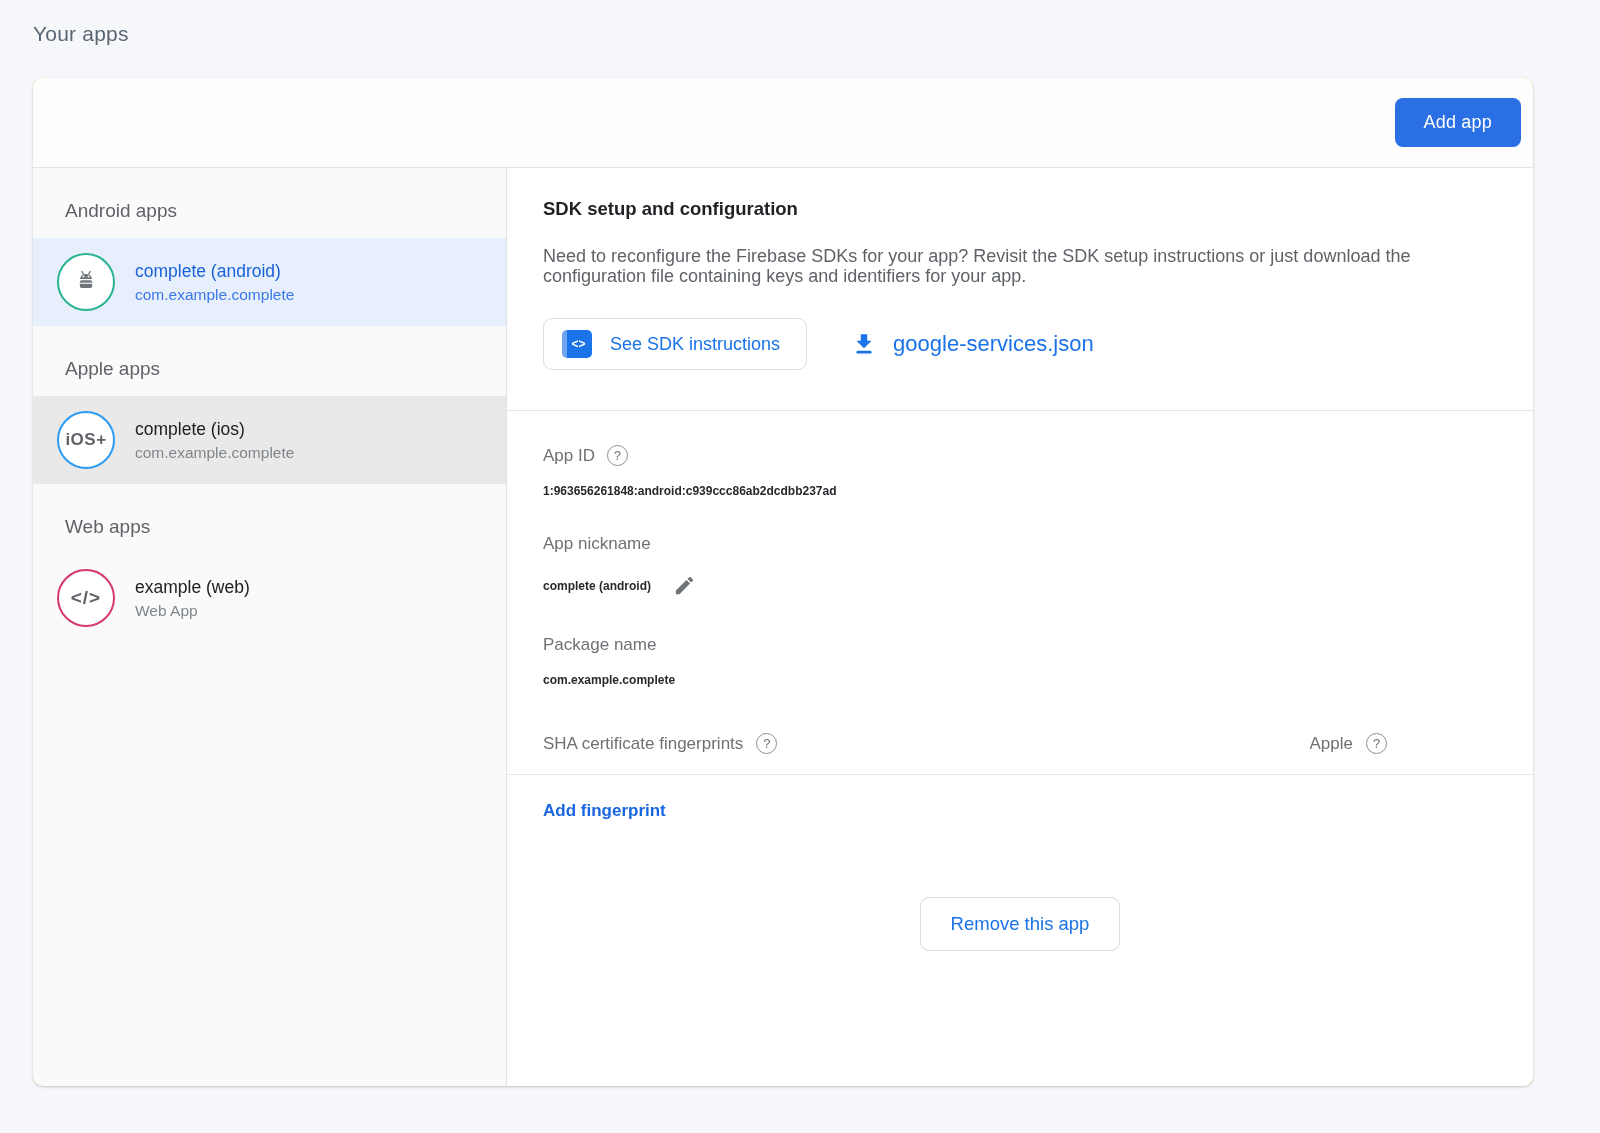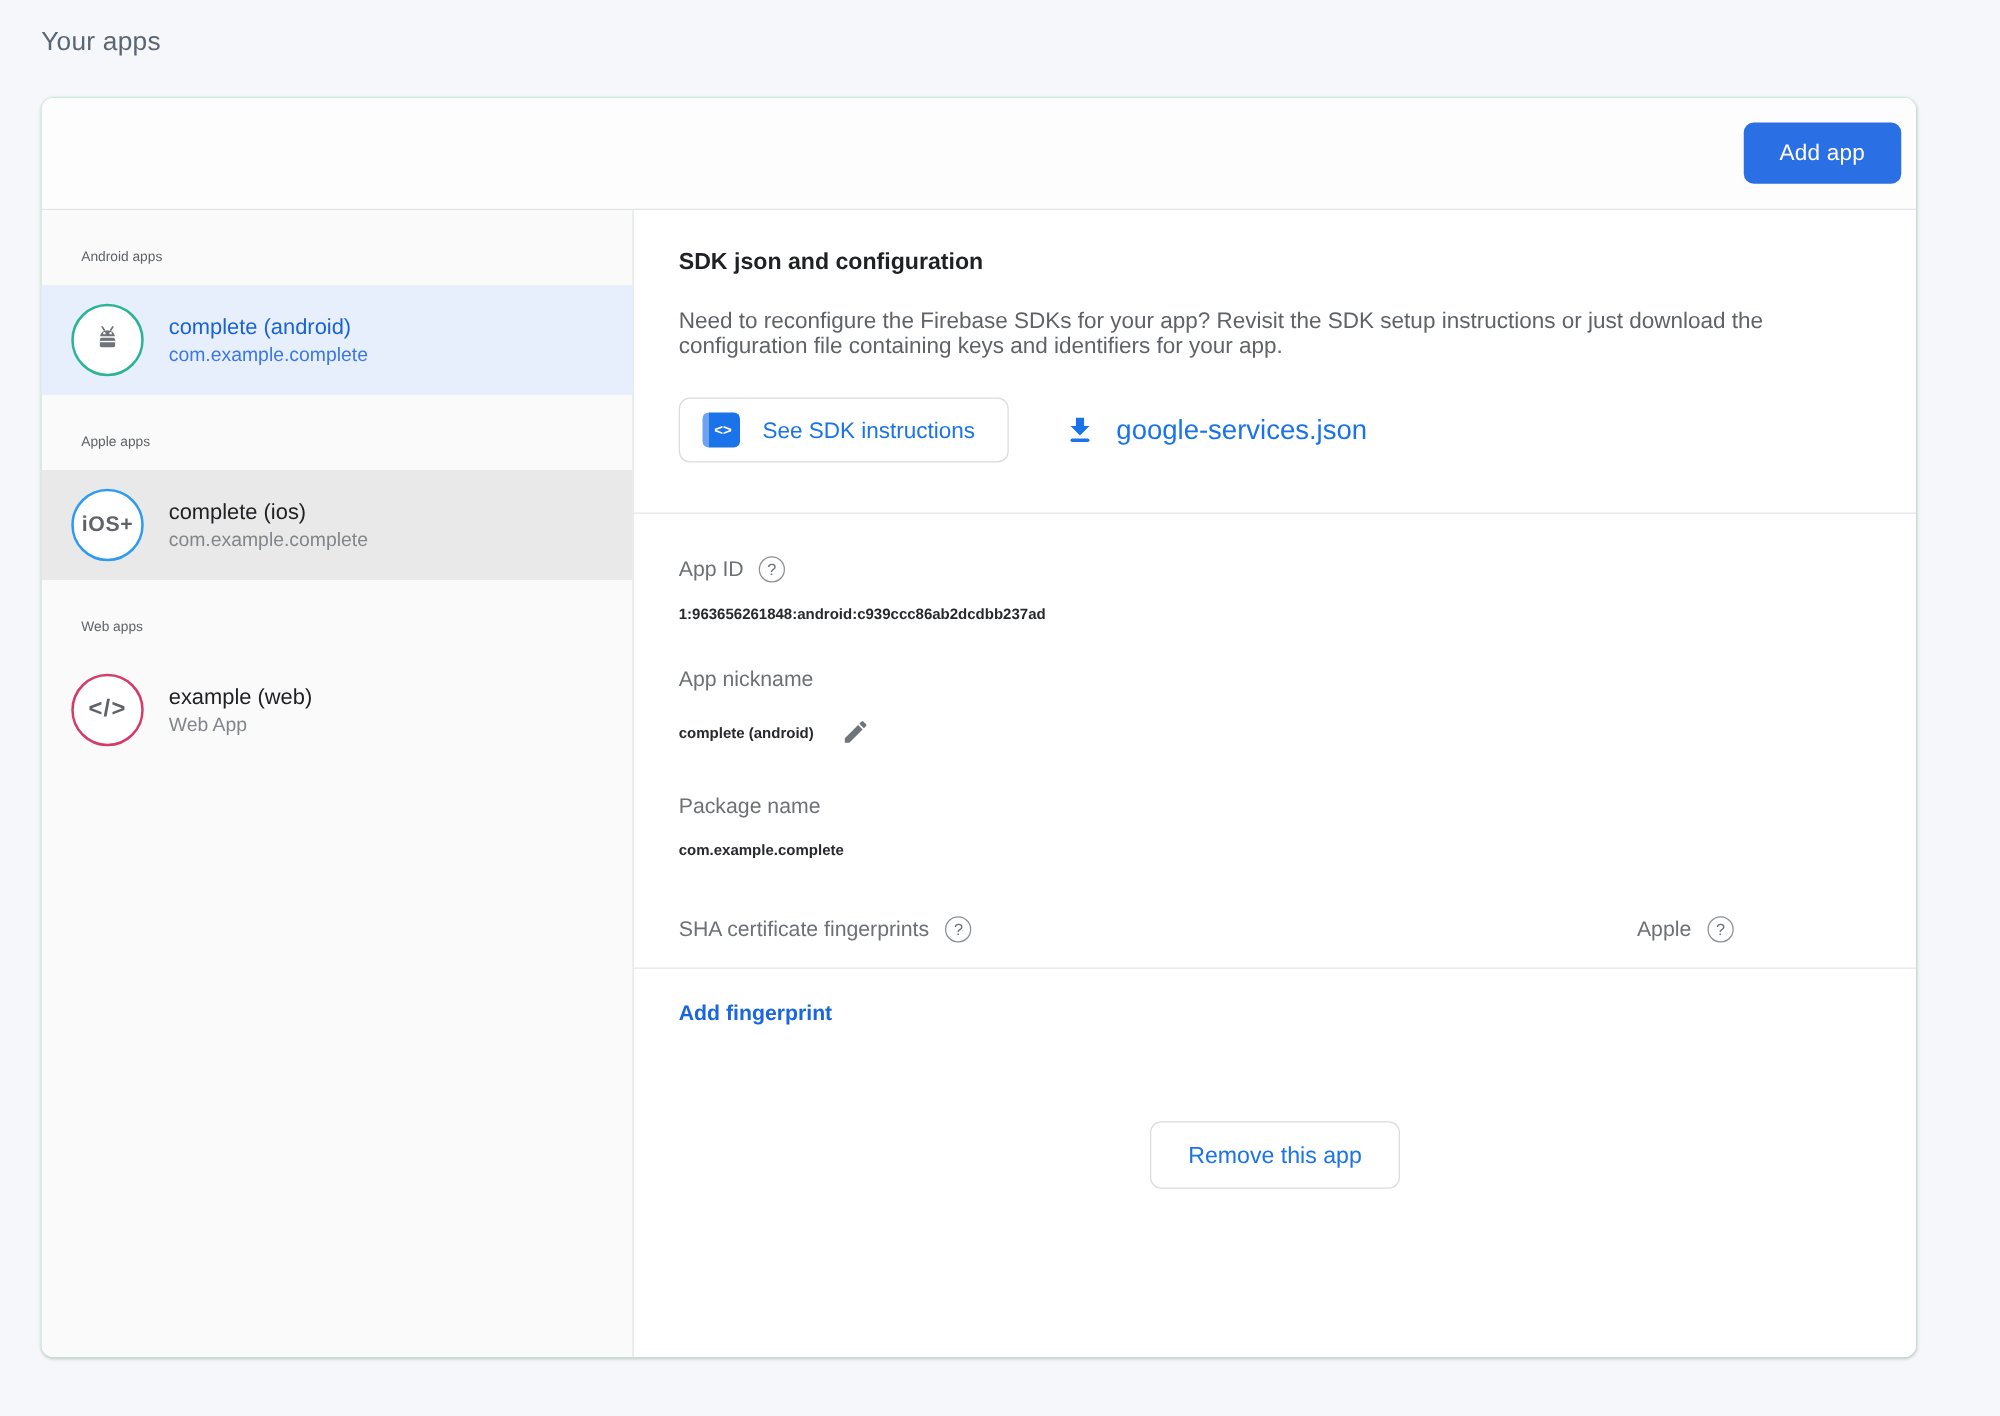--- a/index.html
+++ b/index.html
@@ -15,21 +15,21 @@
     font-size: 21px;
     font-weight: 400;
     color: #5a6673;
     padding: 22px 0 0 33px;
     letter-spacing: 0.2px;
   }
   .card {
     margin: 32px 67px 0 33px;
     width: 1500px;
     min-height: 1008px;
-    background: #86efac;
+    background: #fde047;
     border-radius: 10px;
     box-shadow: 0 1px 3px rgba(60,64,67,0.18), 0 1px 2px rgba(60,64,67,0.1);
     display: flex;
     flex-direction: column;
     overflow: hidden;
   }
   .card-header {
     height: 90px;
     display: flex;
     align-items: center;
@@ -54,21 +54,21 @@
   .card-body { display: flex; flex: 1 1 auto; align-items: stretch; }
 
   
   .sidebar {
     width: 474px;
     flex: 0 0 474px;
     background: #fafafa;
     border-right: 1px solid #e0e2e5;
   }
   .section-label {
-    font-size: 11px;
+    font-size: 19px;
     color: #5f6368;
     padding: 32px 32px 16px 32px;
   }
   .app-row {
     display: flex;
     align-items: center;
     gap: 20px;
     padding: 15px 24px 15px 24px;
     cursor: pointer;
   }
@@ -262,21 +262,21 @@
           <span class="app-name">example (web)</span>
           <span class="app-sub">Web App</span>
         </div>
       </div>
 
     </div>
 
     <div class="content">
 
       <div class="sdk-section">
-        <div class="sdk-heading">SDK json and configuration</div>
+        <div class="sdk-heading">SDK setup and configuration</div>
         <div class="sdk-desc">Need to reconfigure the Firebase SDKs for your app? Revisit the SDK setup instructions or just download the configuration file containing keys and identifiers for your app.</div>
         <div class="sdk-actions">
           <button class="btn-outline">
             <span class="sdk-book-icon">&lt;&gt;</span>
             <span class="btn-outline-label">See SDK instructions</span>
           </button>
           <a class="download-link">
             <span style="display:flex;">
               <svg width="26" height="26" viewBox="0 0 24 24" fill="#1a73e8" aria-hidden="true">
                 <path d="M19 9h-4V3H9v6H5l7 7 7-7z"></path>

